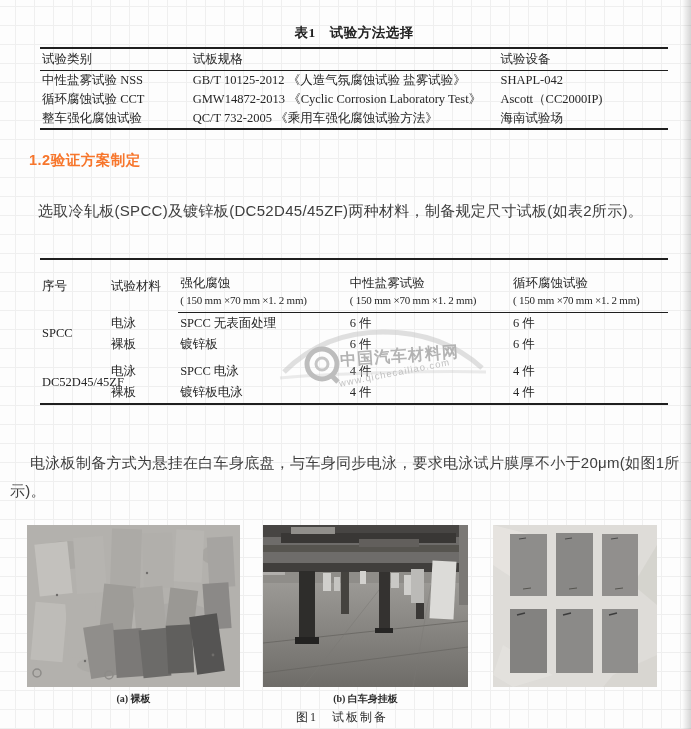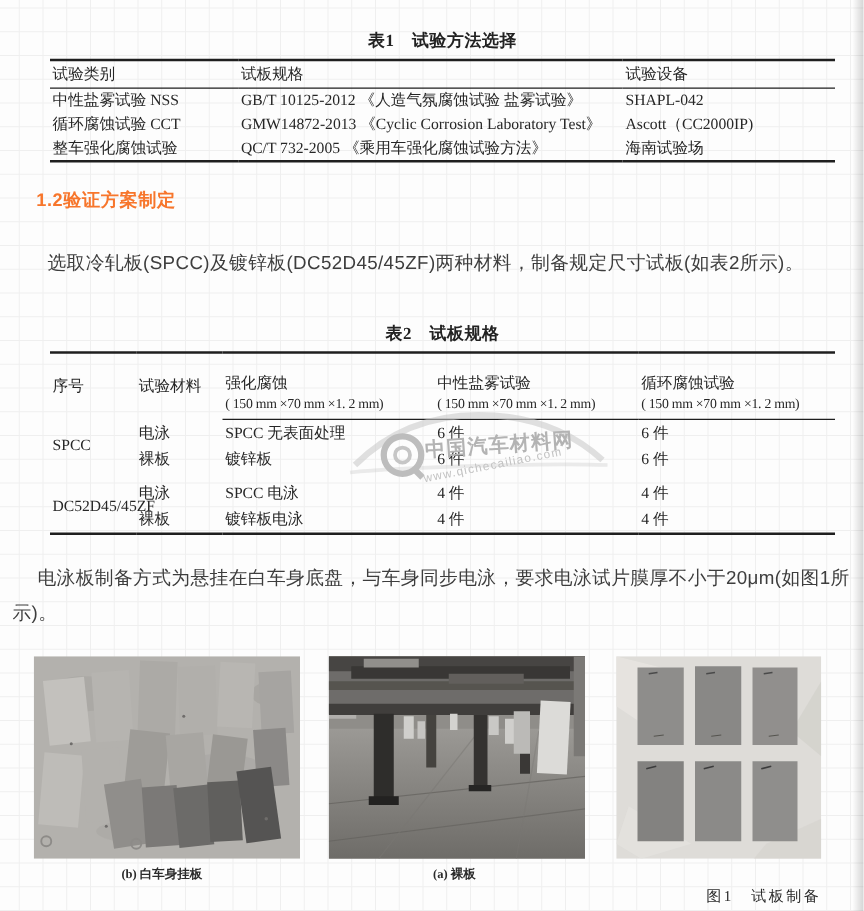--- a/index.html
+++ b/index.html
@@ -80,21 +80,21 @@
   .ph-b{width:205px;height:162px;margin-right:25px;}
   .ph-c{width:164px;height:162px;}
   .subcaps{display:flex;margin-top:5px;
     font-family:"Liberation Serif","DejaVu Serif",serif;
     font-size:10px;font-weight:bold;color:#2b2b2b;}
   .subcaps .sc{flex:0 0 auto;text-align:center;}
   .sc-a{width:213px;margin-right:23px;}
   .sc-b{width:205px;margin-right:25px;}
   .sc-c{width:164px;}
   .fig-caption{
-    margin-top:3px;text-align:right;
+    margin-top:3px;text-align:center;
     font-family:"Liberation Serif","DejaVu Serif",serif;
     font-size:12px;color:#2b2b2b;letter-spacing:2px;
   }
 </style>
 </head>
 <body>
 
 <div class="sheet">
 
   <div class="tblock t1block">
@@ -129,21 +129,20 @@
           <td>海南试验场</td>
         </tr>
       </tbody>
     </table>
   </div>
 
   <h2 class="section-heading">1.2验证方案制定</h2>
   <p class="para para1">选取冷轧板(SPCC)及镀锌板(DC52D45/45ZF)两种材料，制备规定尺寸试板(如表2所示)。</p>
 
   <div class="tblock t2block">
-    <div class="tbl-title">表2　试板规格</div>
     <table class="paper t2">
       <colgroup>
           <col style="width:11%">
           <col style="width:11%">
           <col style="width:27%">
           <col style="width:26%">
           <col style="width:25%">
         </colgroup>
       <thead>
         <tr>
@@ -301,20 +300,20 @@
         <line x1="26" y1="14" x2="33" y2="13" stroke="#4a4a4a" stroke-width="1.2"></line>
         <line x1="72" y1="14" x2="79" y2="13" stroke="#4a4a4a" stroke-width="1.2"></line>
         <line x1="118" y1="14" x2="125" y2="13" stroke="#4a4a4a" stroke-width="1.2"></line>
         <line x1="30" y1="64" x2="38" y2="63" stroke="#55544f" stroke-width="1"></line>
         <line x1="76" y1="64" x2="84" y2="63" stroke="#55544f" stroke-width="1"></line>
         <line x1="122" y1="64" x2="130" y2="63" stroke="#55544f" stroke-width="1"></line>
       </svg>
     </div>
 
     <div class="subcaps">
+      <div class="sc sc-a">(a) 裸板</div>
       <div class="sc sc-b">(b) 白车身挂板</div>
-      <div class="sc sc-a">(a) 裸板</div>
     </div>
     <div class="fig-caption">图1　试板制备</div>
   </div>
 
   <div class="edge-shadow"></div>
 </div>
 
 </body></html>

